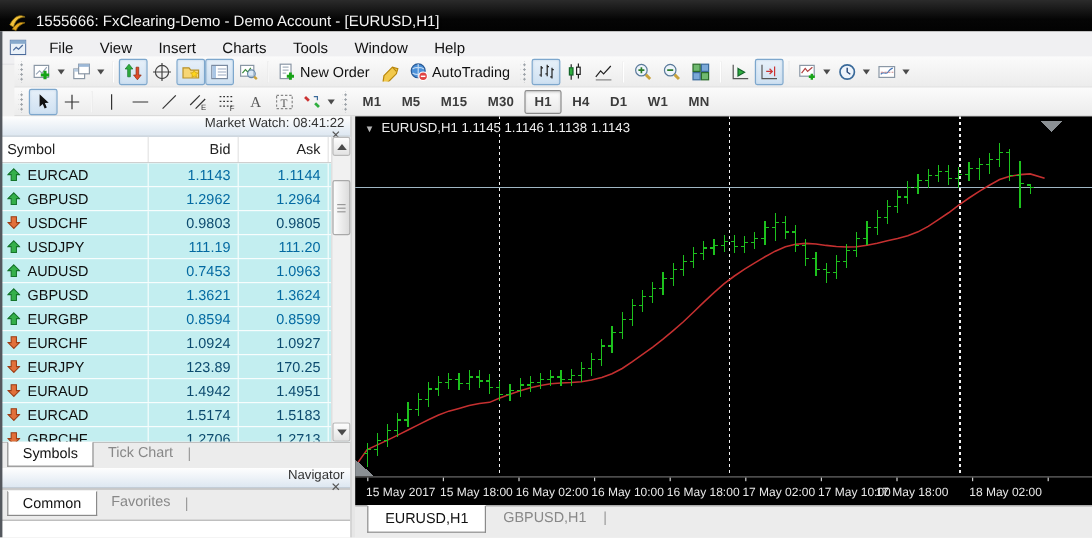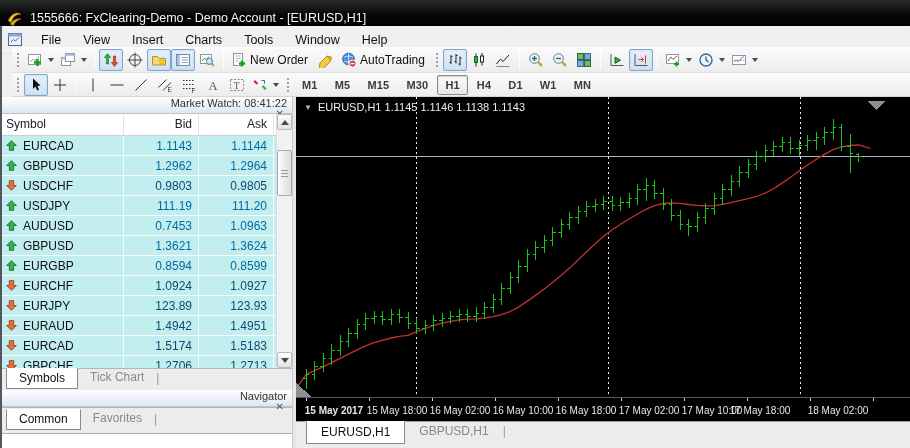--- a/index.html
+++ b/index.html
@@ -445,21 +445,21 @@
           <div class="mw-cell num down-val">1.0927</div>
         </div>
         <div class="mw-row">
           <div class="mw-cell sym">
             <svg width="11" height="11" viewBox="0 0 10 10">
               <path d="M5 9.4L.6 5H3V.6h4V5h2.4z" fill="#e2703a" stroke="#9c3c14" stroke-width="0.8"></path>
             </svg>
             <span>EURJPY</span>
           </div>
           <div class="mw-cell num down-val">123.89</div>
-          <div class="mw-cell num down-val">123.93</div>
+          <div class="mw-cell num down-val">170.25</div>
         </div>
         <div class="mw-row">
           <div class="mw-cell sym">
             <svg width="11" height="11" viewBox="0 0 10 10">
               <path d="M5 9.4L.6 5H3V.6h4V5h2.4z" fill="#e2703a" stroke="#9c3c14" stroke-width="0.8"></path>
             </svg>
             <span>EURAUD</span>
           </div>
           <div class="mw-cell num down-val">1.4942</div>
           <div class="mw-cell num down-val">1.4951</div>
@@ -720,21 +720,21 @@
           <line x1="554" y1="36.9" x2="554" y2="76.1" stroke="#1dc11d" stroke-width="1"></line>
           <line x1="551" y1="49.3" x2="554" y2="49.3" stroke="#1dc11d" stroke-width="1"></line>
           <line x1="554" y1="56.0" x2="557" y2="56.0" stroke="#1dc11d" stroke-width="1"></line>
           <line x1="562.5" y1="56.0" x2="562.5" y2="64.9" stroke="#1dc11d" stroke-width="1"></line>
           <line x1="559.5" y1="57.1" x2="562.5" y2="57.1" stroke="#1dc11d" stroke-width="1"></line>
           <line x1="562.5" y1="59.3" x2="565.5" y2="59.3" stroke="#1dc11d" stroke-width="1"></line>
           <polygon points="571,4 589,4 580,13" fill="#8b9094"></polygon>
           <polygon points="0,286 16,300 0,300" fill="#8b9094"></polygon>
         </svg></div>
     <div class="chart-axis" id="chart-axis">
-        <span class="axis-label" style="left: 38px; font-weight: bold;">15 May 2017</span>
+        <span class="axis-label" style="left: 38px;">15 May 2017</span>
         <span class="axis-label" style="left: 101px;">15 May 18:00</span>
         <span class="axis-label" style="left: 164px;">16 May 02:00</span>
         <span class="axis-label" style="left: 227px;">16 May 10:00</span>
         <span class="axis-label" style="left: 290px;">16 May 18:00</span>
         <span class="axis-label" style="left: 353px;">17 May 02:00</span>
         <span class="axis-label" style="left: 416px;">17 May 10:00</span>
         <span class="axis-label" style="left: 464px;">17 May 18:00</span>
         <span class="axis-label" style="left: 542px;">18 May 02:00</span>
         <span class="axis-tick" style="left: 10px;"></span>
         <span class="axis-tick" style="left: 73px;"></span>

